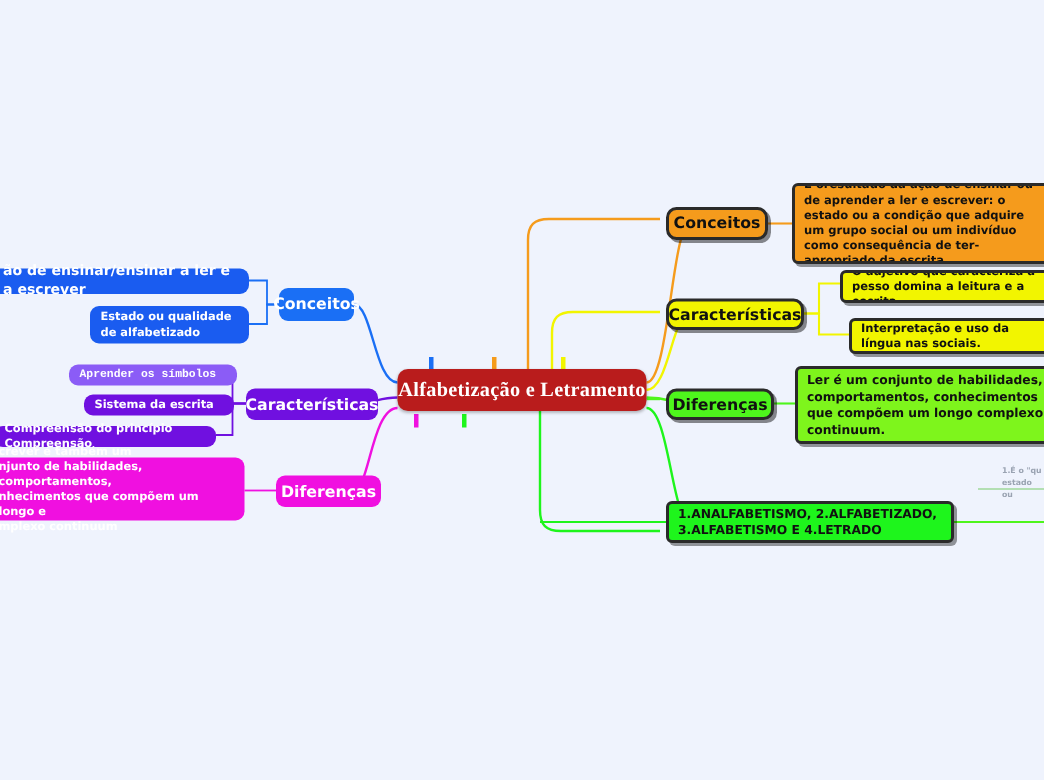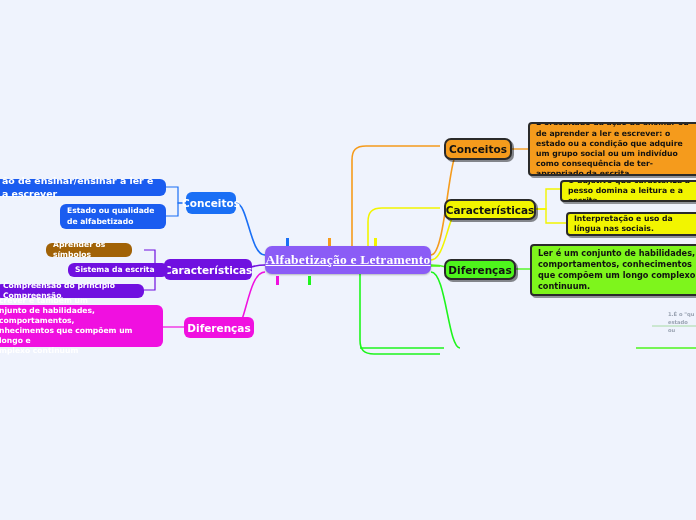--- a/index.html
+++ b/index.html
@@ -10,27 +10,26 @@
     overflow:hidden;
   }
   #canvas{position:relative;width:696px;height:520px;}
   svg#wires{position:absolute;left:0;top:0;width:696px;height:520px;pointer-events:none;}
 
   .node{position:absolute;box-sizing:border-box;}
 
   
   .central{
     left:265px;top:246px;width:166px;height:28px;
-    background:#8b5cf6;border-radius:7px;
+    background:#b91c1c;border-radius:7px;
     color:#ffffff;font-family:"Liberation Serif", serif;
     font-size:13.5px;font-weight:700;
     display:flex;align-items:center;justify-content:center;
     text-align:center;letter-spacing:.2px;
     box-shadow:0 1px 2px rgba(0,0,0,.25);
-    text-decoration:underline;
   }
   
   .tick{position:absolute;width:3px;height:9px;}
 
   
   .l1{
     border-radius:6px;color:#fff;font-size:9.4px;font-weight:700;
     display:flex;align-items:center;padding:3px 8px;line-height:1.28;
   }
   .l2{
@@ -122,24 +121,24 @@
   <div class="node l1" style="left:-6px;top:179px;width:172px;height:17px;background:#1a5cf0;">
     <span>ão de ensinar/ensinar a ler e a escrever</span>
   </div>
   <div class="node l2" style="left:60px;top:204px;width:106px;height:25px;background:#1a5cf0;">
     <span>Estado ou qualidade de alfabetizado</span>
   </div>
 
   <div class="node main-left" style="left:164px;top:259px;width:88px;height:21px;background:#7010e0;">
     <span>Características</span>
   </div>
-  <div class="node l2" style="left:46px;top:243px;width:86px;height:14px;background:#a16207;">
+  <div class="node l2" style="left:46px;top:243px;width:112px;height:14px;background:#8b5cf6;font-family:Liberation Mono, monospace;">
     <span>Aprender os símbolos</span>
   </div>
-  <div class="node l2" style="left:68px;top:263px;width:100px;height:14px;background:#7010e0;">
+  <div class="node l2" style="left:56px;top:263px;width:100px;height:14px;background:#7010e0;">
     <span>Sistema da escrita</span>
   </div>
   <div class="node l2" style="left:-4px;top:284px;width:148px;height:14px;background:#7010e0;">
     <span>Compreensão do princípio Compreensão</span>
   </div>
 
   <div class="node main-left" style="left:184px;top:317px;width:70px;height:21px;background:#f010e0;">
     <span>Diferenças</span>
   </div>
   <div class="node l2" style="left:-8px;top:305px;width:171px;height:42px;background:#f010e0;white-space:pre-line;align-items:center;">
@@ -166,17 +165,20 @@
     <span>Interpretação e uso da língua nas sociais.</span>
   </div>
 
   <div class="node r-main" style="left:444px;top:259px;width:72px;height:21px;background:#4ef51c;">
     <span>Diferenças</span>
   </div>
   <div class="node r-sub big" style="left:530px;top:244px;width:176px;height:52px;background:#7ef51c;">
     <span>Ler é um conjunto de habilidades, comportamentos, conhecimentos que compõem um longo complexo continuum.</span>
   </div>
 
+  <div class="node r-sub big" style="left:444px;top:334px;width:192px;height:28px;background:#1ef51c;">
+    <span>1.ANALFABETISMO, 2.ALFABETIZADO, 3.ALFABETISMO E 4.LETRADO</span>
+  </div>
 
   <div class="faint" style="left:668px;top:311px;">1.É o "qu
 estado ou</div>
 
 </div>
 
 </body></html>

